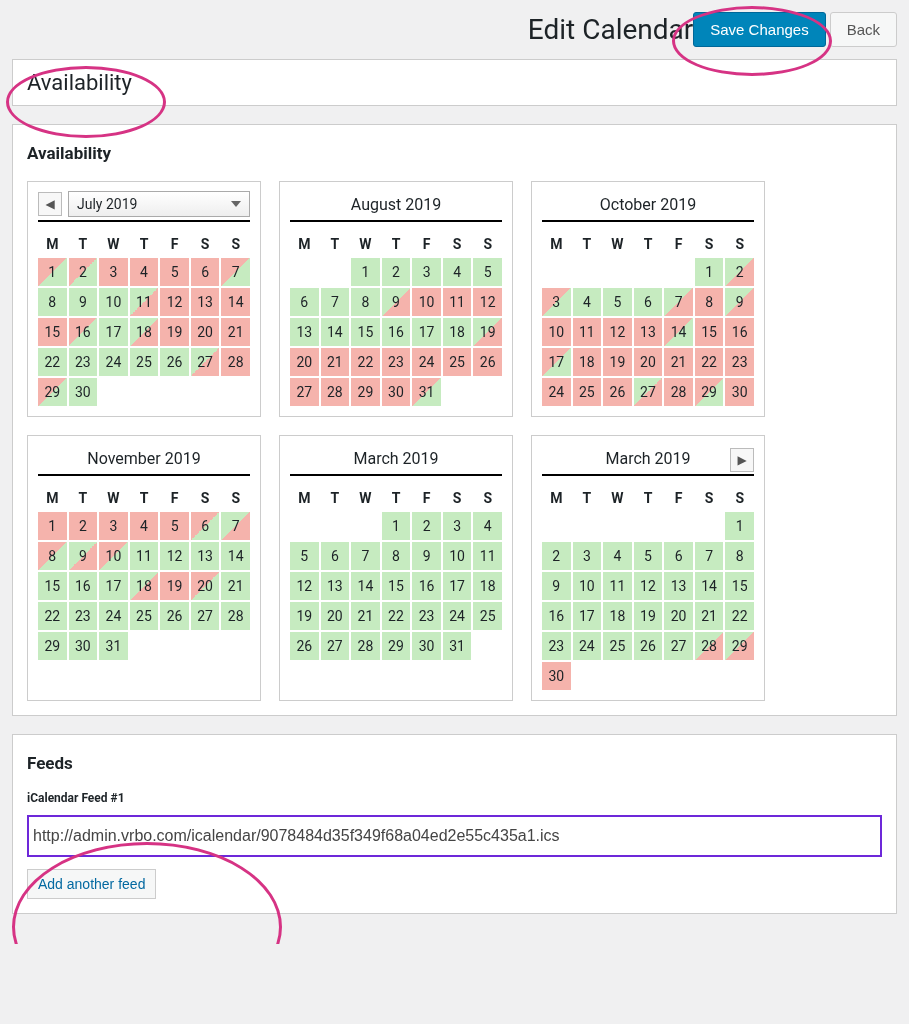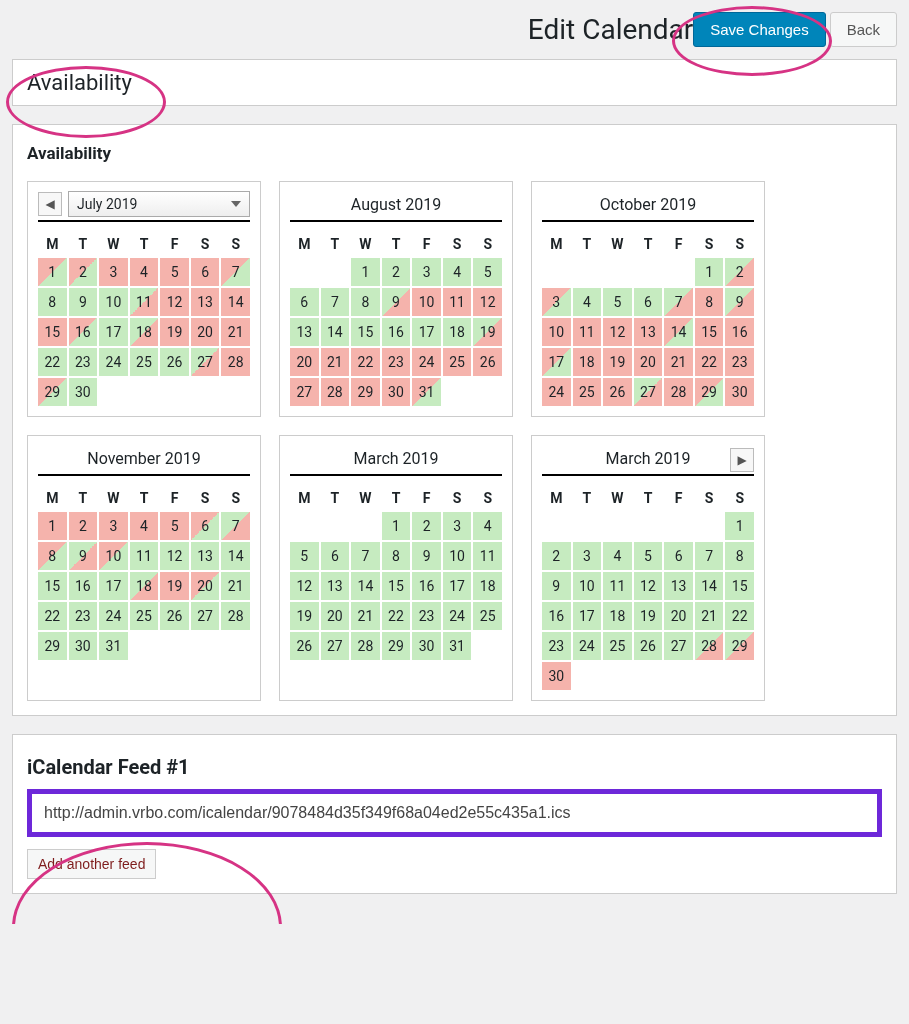--- a/index.html
+++ b/index.html
@@ -54,21 +54,21 @@
     border: 1px solid #ccc;
     padding: 14px;
     margin-bottom: 18px;
   }
   .panel h2 {
     font-size: 17px;
     font-weight: 700;
     margin: 4px 0 18px 0;
   }
   .panel h3 {
-    font-size: 20px;
+    font-size: 12px;
     font-weight: 700;
     margin: 6px 0 10px 0;
   }
   .calendar-grid {
     display: flex;
     flex-wrap: wrap;
     gap: 18px;
   }
   .month-card {
     border: 1px solid #ccc;
@@ -132,32 +132,32 @@
     position: relative;
   }
   .day span { position: relative; z-index: 1; }
   .day.empty { background: transparent; }
   .day.g   { background: #c6ebc0; }
   .day.r   { background: #f5b3ac; }
   .day.sgr { background: linear-gradient(135deg, #c6ebc0 0 50%, #f5b3ac 50% 100%); }
   .day.srg { background: linear-gradient(135deg, #f5b3ac 0 50%, #c6ebc0 50% 100%); }
   .feed-input {
     width: 100%;
-    padding: 10px 12px;
+    padding: 10px 4px;
     font-size: 16px;
-    border: 5px solid #6d28d9;
+    border: 2px solid #6d28d9;
     color: #444;
     margin-bottom: 12px;
   }
   .btn-small {
     padding: 6px 10px;
     font-size: 14px;
     background: #f6f7f7;
     border: 1px solid #ccc;
-    color: #7f1d1d;
+    color: #0369a1;
     cursor: pointer;
   }
   .annot {
     position: absolute;
     border: 3px solid #d63384;
     border-radius: 50%;
     pointer-events: none;
     z-index: 50;
   }
   .chev-down {
@@ -853,18 +853,19 @@
             </div>
             <div class="day r">
               <span>30</span>
             </div>
           </div>
         </div>
       </div>
   </div>
 
   <div class="panel">
+    <h2>Feeds</h2>
     <h3>iCalendar Feed #1</h3>
     <input type="text" class="feed-input" value="http://admin.vrbo.com/icalendar/9078484d35f349f68a04ed2e55c435a1.ics" style="">
     <button class="btn-small">Add another feed</button>
   </div>
 
 </div>
 
 </body></html>

